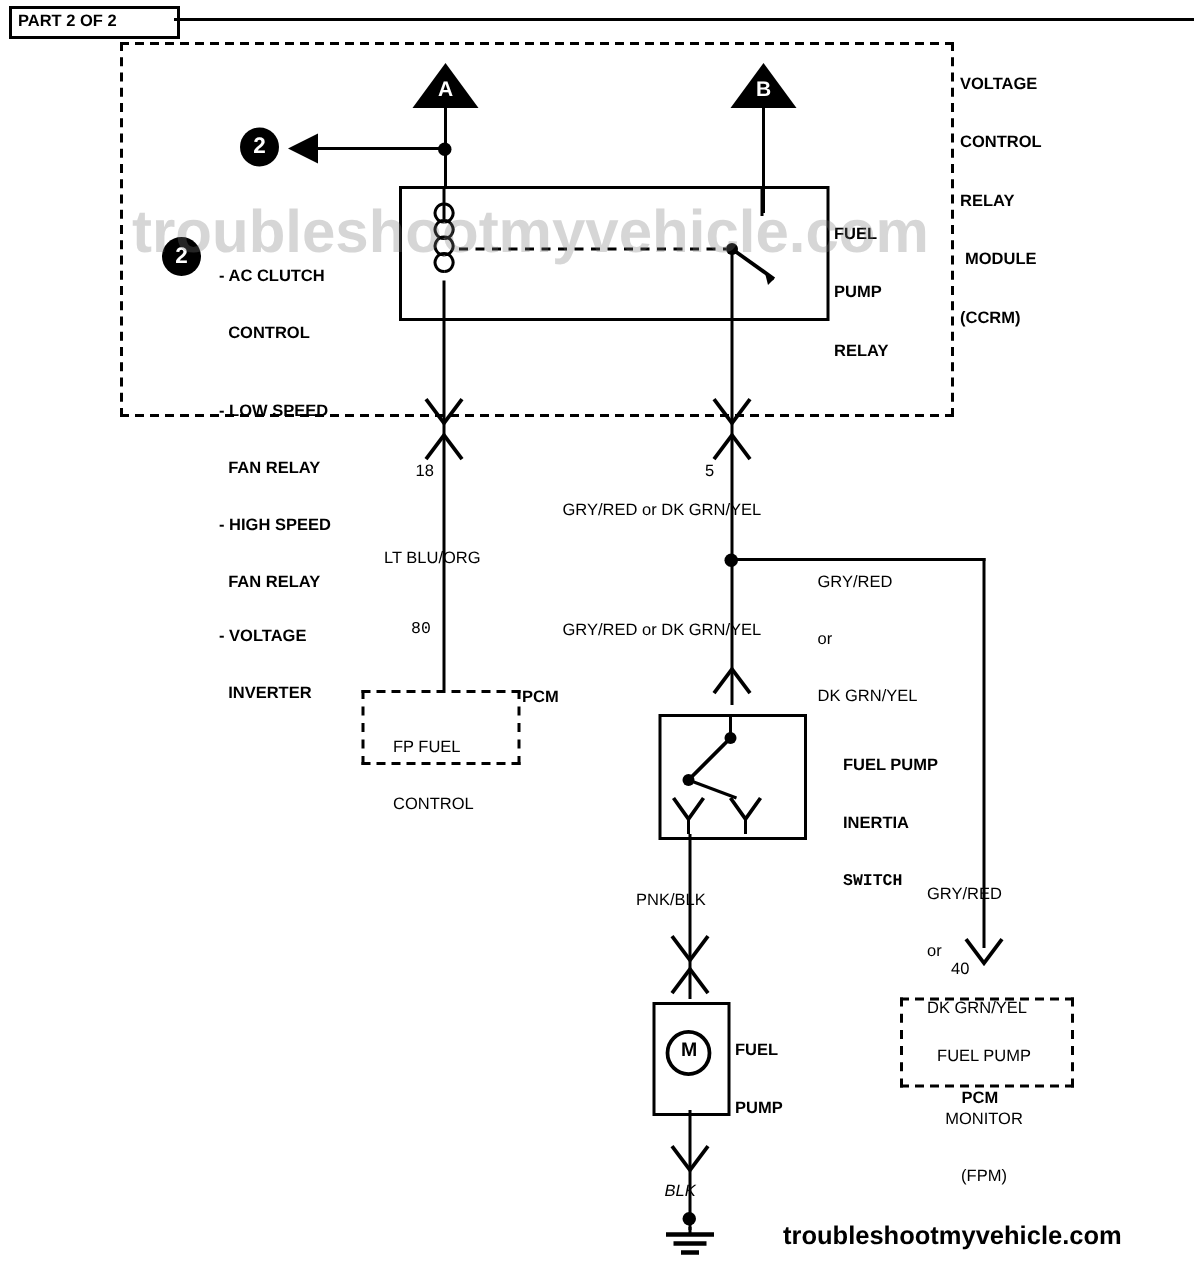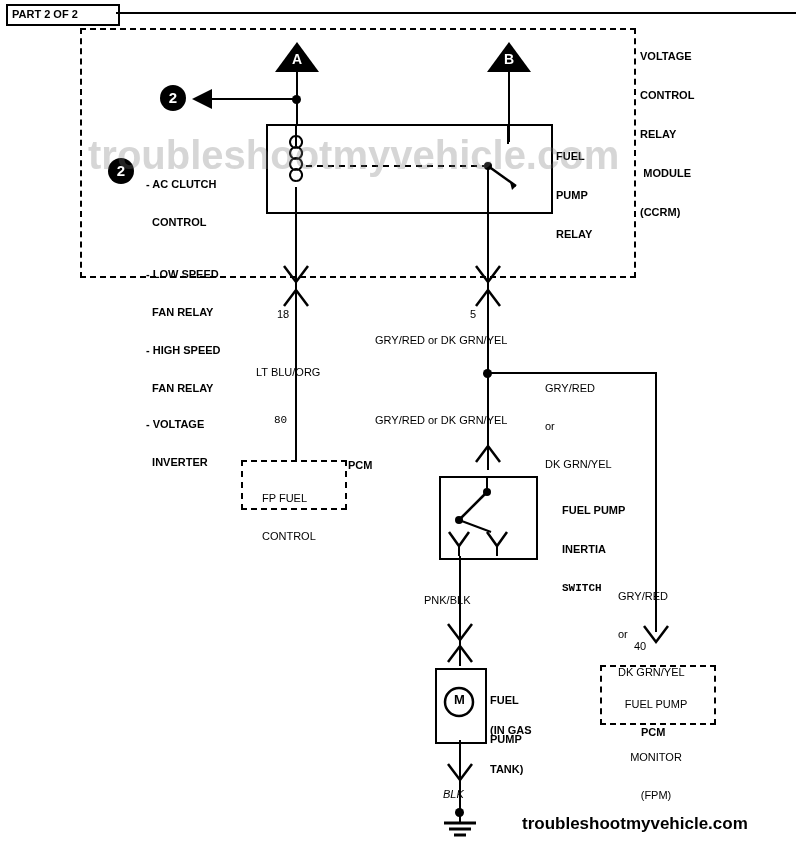--- a/index.html
+++ b/index.html
@@ -240,24 +240,20 @@
   <div class="abs box-solid" style="left:435px; top:668px; width:48px; height:72px;"></div>
   <svg class="abs" style="left:443px; top:686px;" width="32" height="32" viewBox="0 0 32 32">
     <circle cx="16" cy="16" r="14" fill="none" stroke="#000" stroke-width="2.5"></circle>
   </svg>
   <div class="abs lbl lbl-b" style="left:454px; top:694px; font-size:13px;">M</div>
 
   <div class="abs lbl lbl-b" style="left:490px; top:670px;">
     <div>FUEL</div>
     <div style="margin-top:3px;">PUMP</div>
   </div>
-  <div class="abs lbl lbl-b" style="left:490px; top:700px;">
-    <div>(IN GAS</div>
-    <div style="margin-top:3px;">TANK)</div>
-  </div>
 
   <div class="abs vline" style="left:459px; top:740px; height:80px;"></div>
   <svg class="abs" style="left:448px; top:764px;" width="24" height="18" viewBox="0 0 24 18">
     <polyline points="0,0 12,16 24,0" fill="none" stroke="#000" stroke-width="2.5"></polyline>
   </svg>
   <div class="abs lbl" style="left:443px; top:788px;font-style:italic;">BLK</div>
   <div class="abs dot" style="left:455px; top:808px;"></div>
   <svg class="abs" style="left:440px; top:818px;" width="40" height="22" viewBox="0 0 40 22">
     <line x1="20" y1="0" x2="20" y2="4" stroke="#000" stroke-width="2"></line>
     <line x1="4" y1="5" x2="36" y2="5" stroke="#000" stroke-width="3"></line>
@@ -272,21 +268,21 @@
   </div>
 
   <svg class="abs" style="left:644px; top:626px;" width="24" height="18" viewBox="0 0 24 18">
     <polyline points="0,0 12,16 24,0" fill="none" stroke="#000" stroke-width="2.5"></polyline>
   </svg>
   <div class="abs lbl" style="left:634px; top:640px;">40</div>
 
   <div class="abs box-dash" style="left:600px; top:665px; width:112px; height:56px;"></div>
   <div class="abs lbl" style="left:618px; top:674px; text-align:center; width:76px;">
     <div>FUEL PUMP</div>
-    <div style="margin-top:17px;">MONITOR</div>
+    <div style="margin-top:6px;">MONITOR</div>
     <div style="margin-top:2px;">(FPM)</div>
   </div>
   <div class="abs lbl lbl-b" style="left:641px; top:726px;">PCM</div>
 
   <div class="watermark">troubleshootmyvehicle.com</div>
 
   <div class="abs lbl sitename" style="left:522px; top:818px;">troubleshootmyvehicle.com</div>
 
 </div>
 

